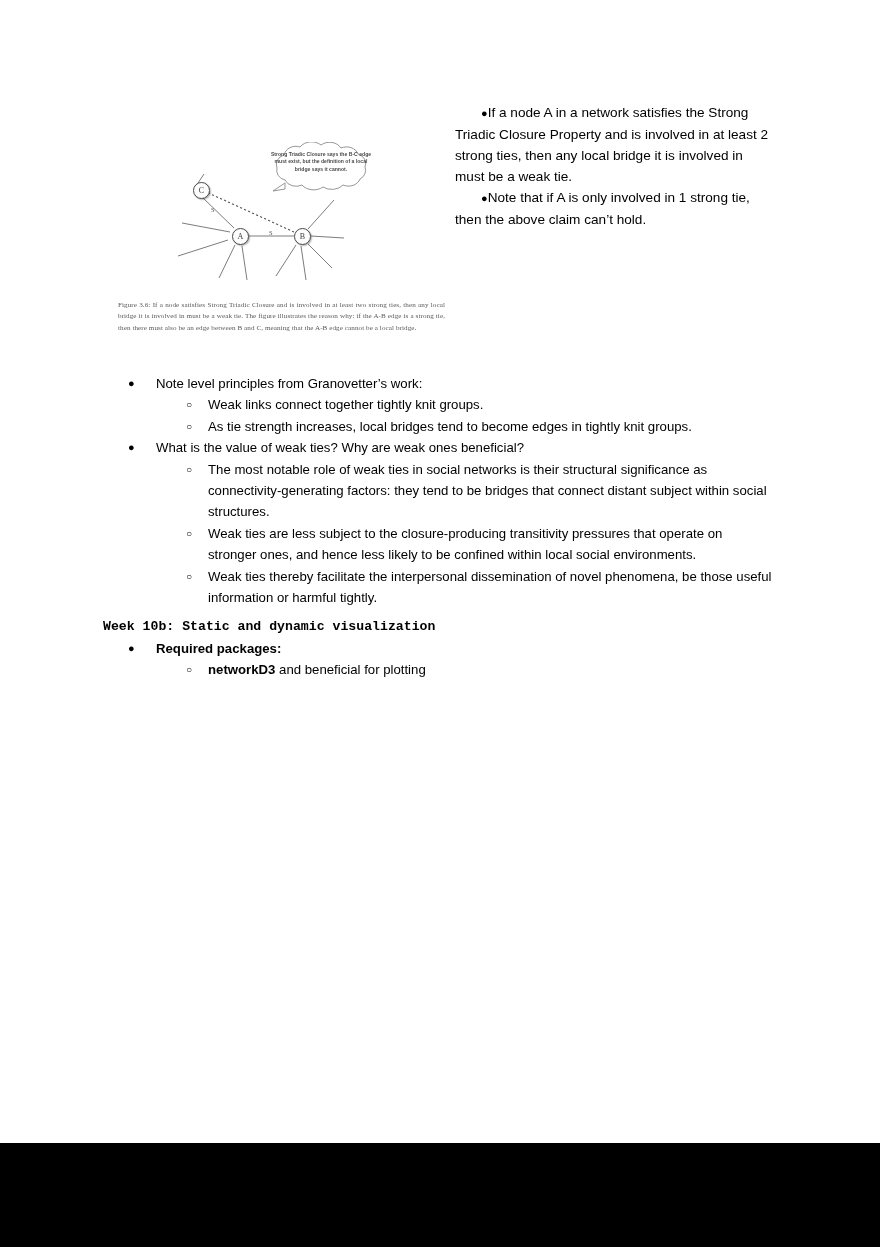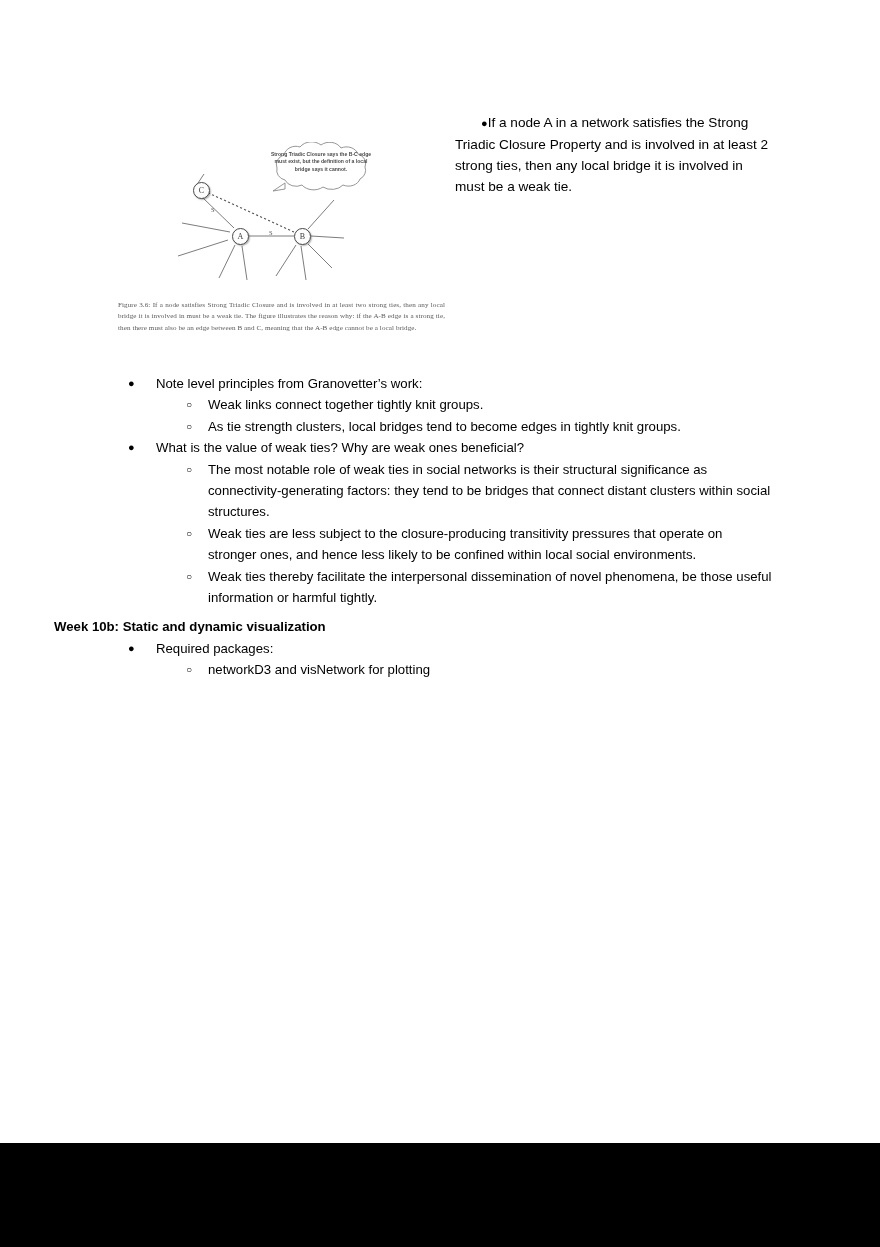--- a/index.html
+++ b/index.html
@@ -119,21 +119,21 @@
     line-height: 7.4px;
     font-weight: bold;
     color: #4a4a4a;
     z-index: 6;
   }
 
   
   .right-col {
     position: absolute;
     left: 455px;
-    top: 112px;
+    top: 102px;
     width: 320px;
   }
   .rc-item {
     position: relative;
     font-size: 13.6px;
     line-height: 21px;
     margin-bottom: 0px;
     text-indent: 26px;
   }
   .rc-item .rc-dot {
@@ -182,28 +182,29 @@
     font-size: 13.2px;
     line-height: 21.4px;
   }
   .lvl2 > .bullet {
     width: 22px;
     font-size: 10px;
     line-height: 21.4px;
   }
 
   .section-head {
-    margin-left: 54px;
+    margin-left: 103px;
     width: 660px;
     font-size: 13.2px;
     line-height: 21.4px;
     font-weight: bold;
     margin-top: 8px;
-  }
-  .bold { font-weight: normal; }
+    font-family: Liberation Mono, monospace;
+  }
+  .bold { font-weight: bold; }
 </style>
 </head>
 <body>
 
 <div class="page">
 
   <div class="top-region">
 
     <div class="figure-block">
 
@@ -267,48 +268,51 @@
         <div class="edge-label" style="left:153px;top:101px;">S</div>
       </div>
 
       <div class="figure-caption">Figure 3.6: If a node satisfies Strong Triadic Closure and is involved in at least two strong ties, then any local bridge it is involved in must be a weak tie. The figure illustrates the reason why: if the A-B edge is a strong tie, then there must also be an edge between B and C, meaning that the A-B edge cannot be a local bridge.</div>
     </div>
 
     <div class="right-col">
       <div class="rc-item">
         <span class="rc-dot">●</span><span>If a node A in a network satisfies the Strong Triadic Closure Property and is involved in at least 2 strong ties, then any local bridge it is involved in must be a weak tie.</span>
       </div>
+      <div class="rc-item">
+        <span class="rc-dot">●</span><span>Note that if A is only involved in 1 strong tie, then the above claim can’t hold.</span>
+      </div>
     </div>
   </div>
 
   <div class="outline">
 
     <div class="li lvl1">
       <span class="bullet">●</span>
       <span class="txt">Note level principles from Granovetter’s work:</span>
     </div>
 
     <div class="li lvl2">
       <span class="bullet">○</span>
       <span class="txt">Weak links connect together tightly knit groups.</span>
     </div>
 
     <div class="li lvl2">
       <span class="bullet">○</span>
-      <span class="txt">As tie strength clusters, local bridges tend to become edges in tightly knit groups.</span>
+      <span class="txt">As tie strength increases, local bridges tend to become edges in tightly knit groups.</span>
     </div>
 
     <div class="li lvl1">
       <span class="bullet">●</span>
       <span class="txt">What is the value of weak ties? Why are weak ones beneficial?</span>
     </div>
 
     <div class="li lvl2">
       <span class="bullet">○</span>
-      <span class="txt">The most notable role of weak ties in social networks is their structural significance as connectivity-generating factors: they tend to be bridges that connect distant clusters within social structures.</span>
+      <span class="txt">The most notable role of weak ties in social networks is their structural significance as connectivity-generating factors: they tend to be bridges that connect distant subject within social structures.</span>
     </div>
 
     <div class="li lvl2">
       <span class="bullet">○</span>
       <span class="txt">Weak ties are less subject to the closure-producing transitivity pressures that operate on stronger ones, and hence less likely to be confined within local social environments.</span>
     </div>
 
     <div class="li lvl2">
       <span class="bullet">○</span>
       <span class="txt">Weak ties thereby facilitate the interpersonal dissemination of novel phenomena, be those useful information or harmful tightly.</span>
@@ -316,18 +320,18 @@
 
     <div class="section-head">Week 10b: Static and dynamic visualization</div>
 
     <div class="li lvl1">
       <span class="bullet">●</span>
       <span class="txt bold">Required packages:</span>
     </div>
 
     <div class="li lvl2">
       <span class="bullet">○</span>
-      <span class="txt"><span class="bold">networkD3</span><span> and visNetwork for plotting</span></span>
+      <span class="txt"><span class="bold">networkD3</span><span> and beneficial for plotting</span></span>
     </div>
   </div>
 </div>
 
 <div class="bottom-bar"></div>
 
 </body></html>

